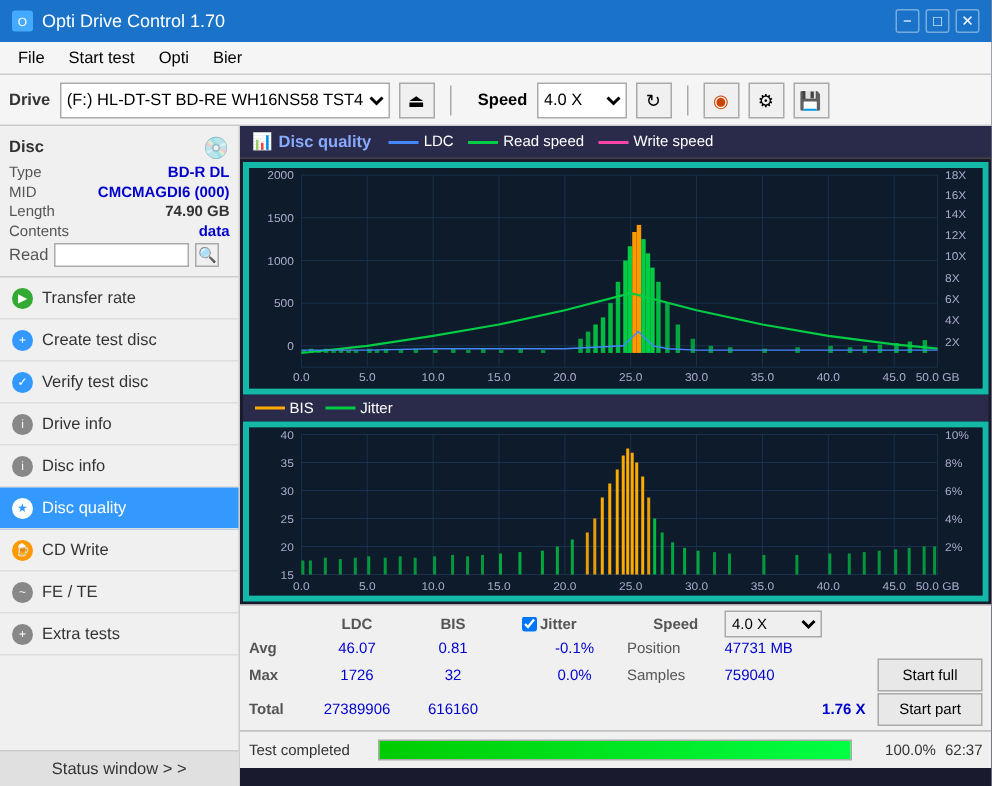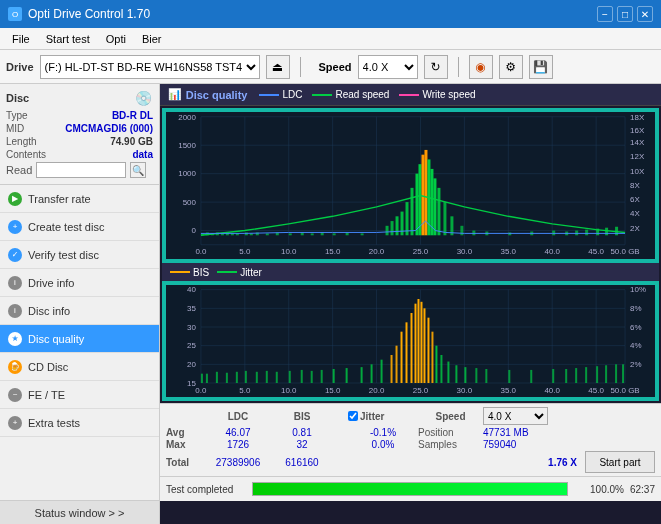--- a/index.html
+++ b/index.html
@@ -171,21 +171,21 @@
       <div class="nav-item">
         <div class="nav-icon gray">i</div>
         <span>Disc info</span>
       </div>
       <div class="nav-item active">
         <div class="nav-icon active-icon">★</div>
         <span>Disc quality</span>
       </div>
       <div class="nav-item">
         <div class="nav-icon orange">🍺</div>
-        <span>CD Disc</span>
+        <span>CD Write</span>
       </div>
       <div class="nav-item">
         <div class="nav-icon gray">~</div>
         <span>FE / TE</span>
       </div>
       <div class="nav-item">
         <div class="nav-icon gray">+</div>
         <span>Extra tests</span>
       </div>
     </div>
@@ -460,20 +460,21 @@
         <span style="width:70px; color:#0000cc;">47731 MB</span>
       </div>
       <div style="display:flex; align-items:center; gap:0; font-size:10px; margin-bottom:1px;">
         <span style="width:38px; color:#555; font-weight:bold;">Max</span>
         <span style="width:68px; text-align:center; color:#0000cc;">1726</span>
         <span style="width:60px; text-align:center; color:#0000cc;">32</span>
         <span style="width:16px;"></span>
         <span style="width:70px; text-align:center; color:#0000cc;">0.0%</span>
         <span style="width:65px; color:#555; font-size:10px;">Samples</span>
         <span style="width:70px; color:#0000cc;">759040</span>
+        <button class="start-btn" style="margin-left:auto; height:22px; width:70px;">Start full</button>
       </div>
       <div style="display:flex; align-items:center; gap:0; font-size:10px;">
         <span style="width:38px; color:#555; font-weight:bold;">Total</span>
         <span style="width:68px; text-align:center; color:#0000cc;">27389906</span>
         <span style="width:60px; text-align:center; color:#0000cc;">616160</span>
         <span style="width:156px;"></span>
         <span style="color:#0000cc; font-weight:bold; margin-left:auto;">1.76 X</span>
         <button class="start-btn" style="margin-left:8px; height:22px; width:70px;">Start part</button>
       </div>
     </div>

